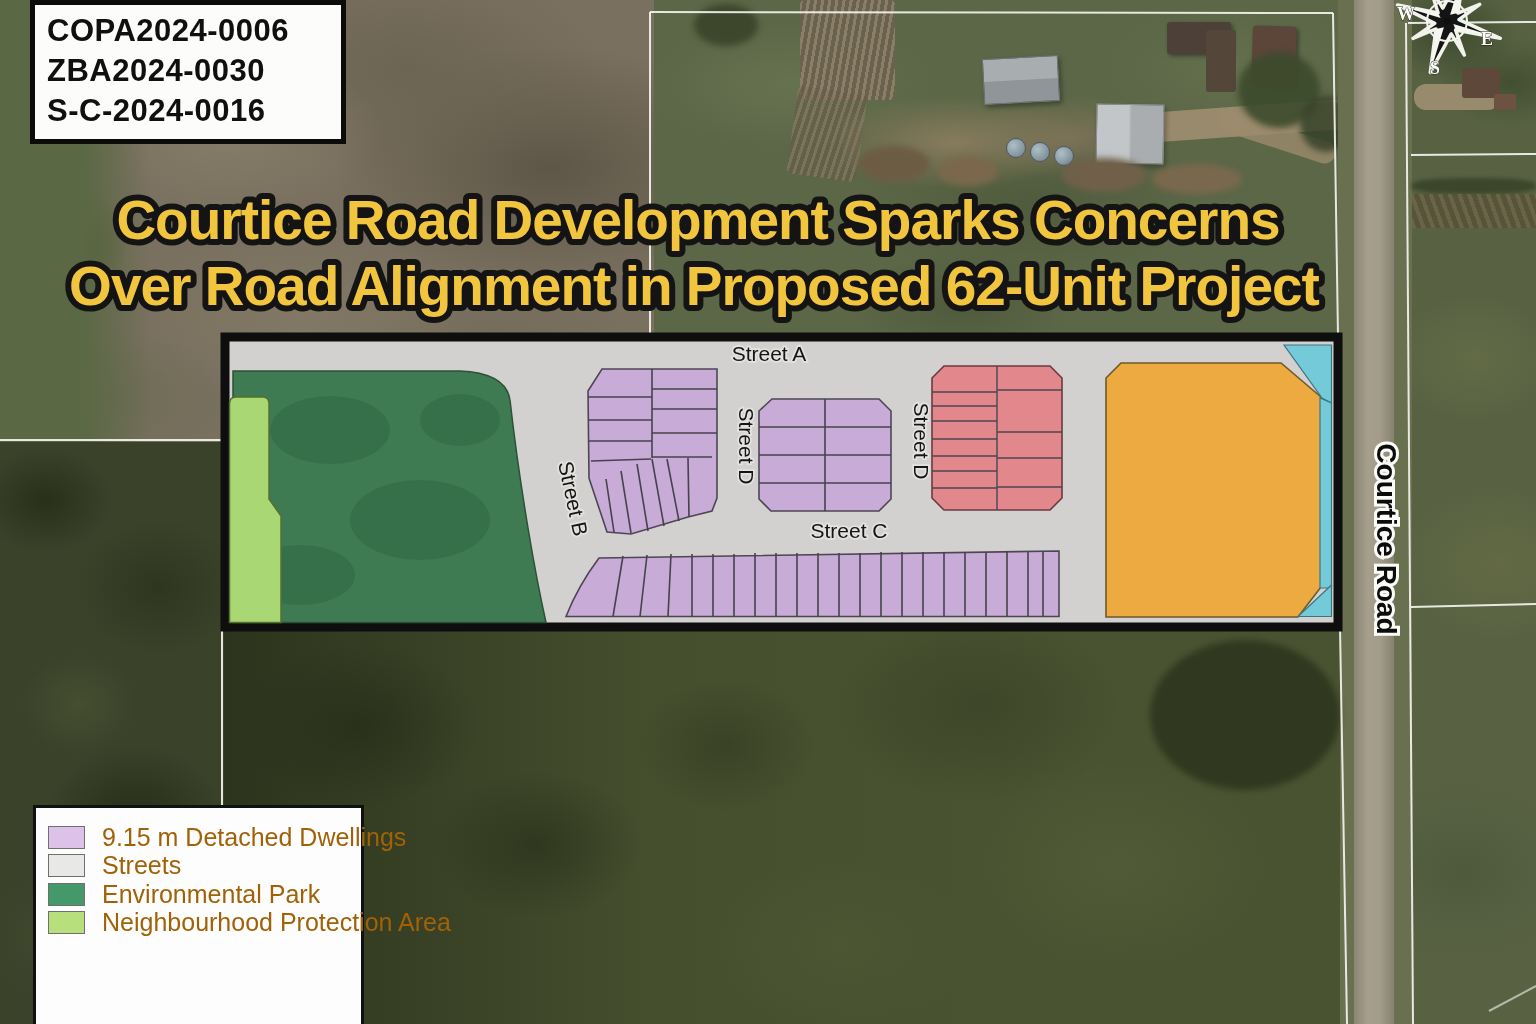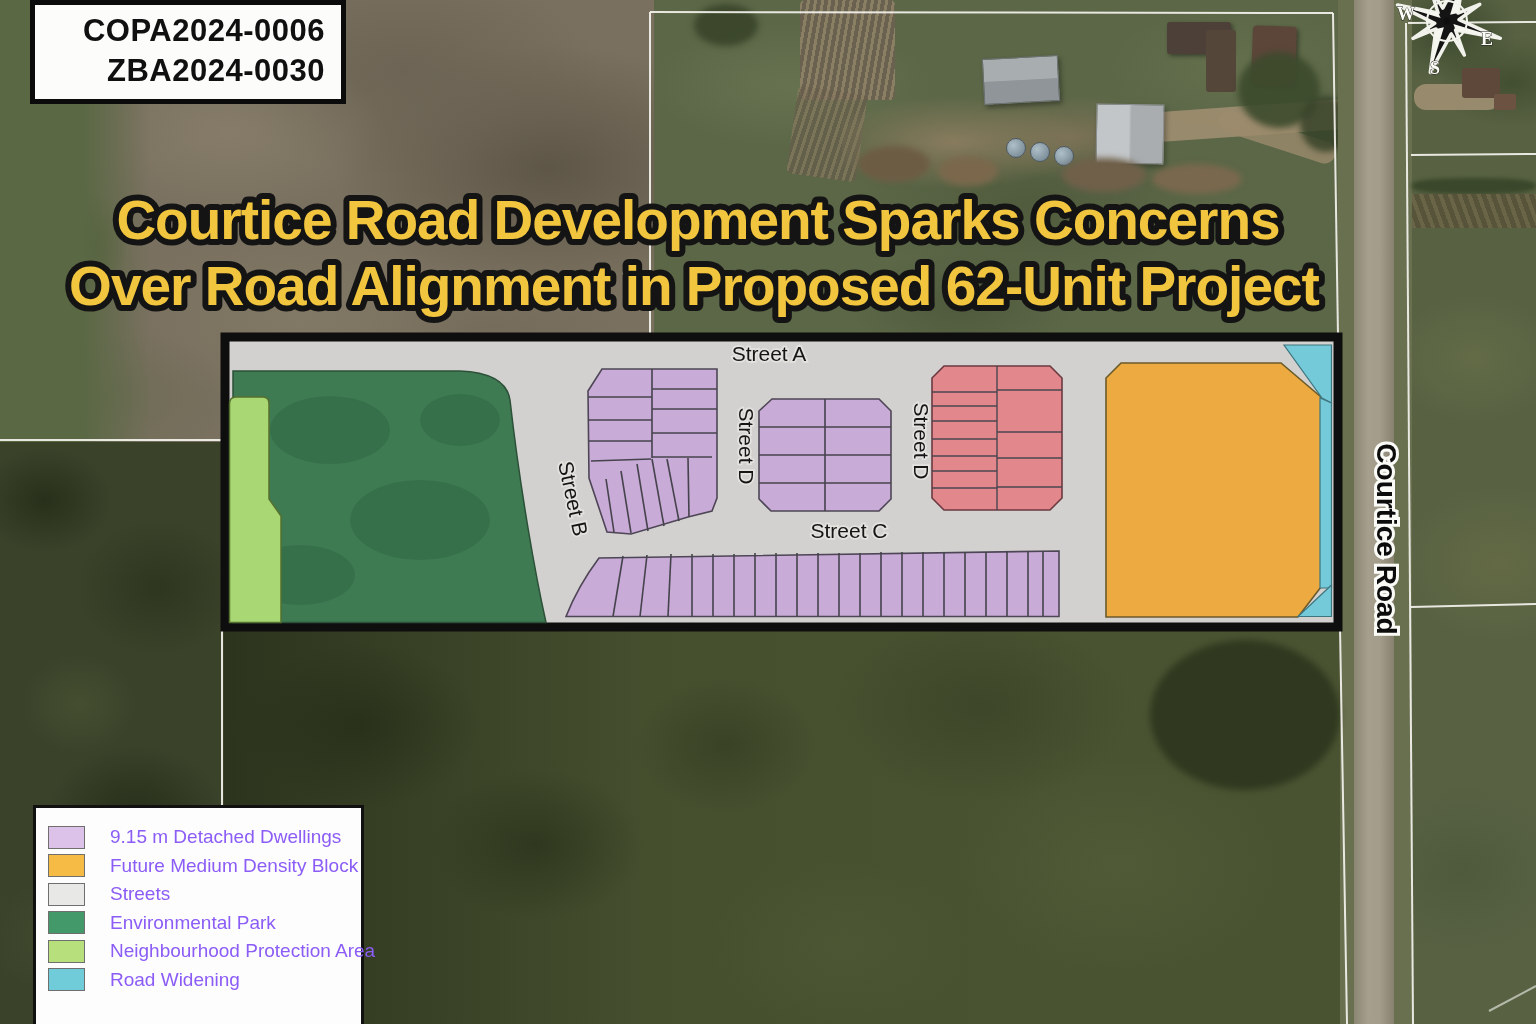--- a/index.html
+++ b/index.html
@@ -97,26 +97,26 @@
     fill:#0c0c0c;stroke:#fafaf7;stroke-width:6px;paint-order:stroke;text-anchor:middle;}
   .headline-text{font-family:"Liberation Sans",sans-serif;font-size:55px;font-weight:bold;
     letter-spacing:-1px;stroke:#141414;stroke-width:12px;stroke-linejoin:round;
     paint-order:stroke;text-anchor:middle;}
   .compass-letter{font-family:"Liberation Serif",serif;font-size:18px;font-weight:bold;
     fill:#fdfdf8;stroke:#1a1a1a;stroke-width:.8px;paint-order:stroke;text-anchor:middle;}
   .bline{stroke:#f4f3ee;stroke-width:2;opacity:.92;fill:none;}
   
   .title-box{left:30px;top:0;z-index:8;background:#fcfcfa;border:5px solid #0b0b0b;
     padding:6px 16px 8px 12px;min-width:278px;}
-  .title-box .ln{font-weight:bold;font-size:31px;line-height:40px;color:#101010;letter-spacing:.5px;text-align:right;}
+  .title-box .ln{font-weight:bold;font-size:31px;line-height:40px;color:#101010;letter-spacing:.5px;}
   .legend{left:33px;top:805px;z-index:8;width:331px;height:240px;background:#fdfdfd;
     border:3px solid #111;padding:15px 0 0 12px;box-sizing:border-box;}
   .legend-row{display:flex;align-items:center;height:28.5px;}
   .legend-swatch{width:35px;height:21px;border:1px solid #6f6f6f;margin-right:17px;flex:none;}
-  .legend-label{font-size:19px;color:#8b5cf6;white-space:nowrap;margin-left:8px;}
+  .legend-label{font-size:25px;color:#a16207;white-space:nowrap;}
 </style>
 </head>
 <body>
 
 <div class="stage">
 
   <div class="abs field-topleft"></div>
   <div class="abs strip-leftgreen"></div>
   <div class="abs farm-grass"></div>
   <div class="abs crop-rows"></div>
@@ -288,42 +288,35 @@
       </g>
       <text class="compass-letter" x="-41" y="-1">W</text>
       <text class="compass-letter" x="40" y="24">E</text>
       <text class="compass-letter" x="-12" y="53">S</text>
     </g>
   </svg>
 
   <div class="abs title-box">
     <div class="ln">COPA2024-0006</div>
     <div class="ln">ZBA2024-0030</div>
+    <div class="ln">S-C-2024-0016</div>
   </div>
 
   <div class="abs legend">
     <div class="legend-row">
       <span class="legend-swatch" style="background-color: rgb(220, 194, 233);"></span>
       <span class="legend-label">9.15 m Detached Dwellings</span>
-    </div>
-    <div class="legend-row">
-      <span class="legend-swatch" style="background-color: rgb(246, 187, 69);"></span>
-      <span class="legend-label">Future Medium Density Block</span>
     </div>
     <div class="legend-row">
       <span class="legend-swatch" style="background-color: rgb(232, 232, 230);"></span>
       <span class="legend-label">Streets</span>
     </div>
     <div class="legend-row">
       <span class="legend-swatch" style="background-color: rgb(68, 153, 106);"></span>
       <span class="legend-label">Environmental Park</span>
     </div>
     <div class="legend-row">
       <span class="legend-swatch" style="background-color: rgb(183, 224, 125);"></span>
       <span class="legend-label">Neighbourhood Protection Area</span>
     </div>
-    <div class="legend-row">
-      <span class="legend-swatch" style="background-color: rgb(112, 204, 217);"></span>
-      <span class="legend-label">Road Widening</span>
-    </div>
   </div>
 
 </div>
 
 </body></html>

